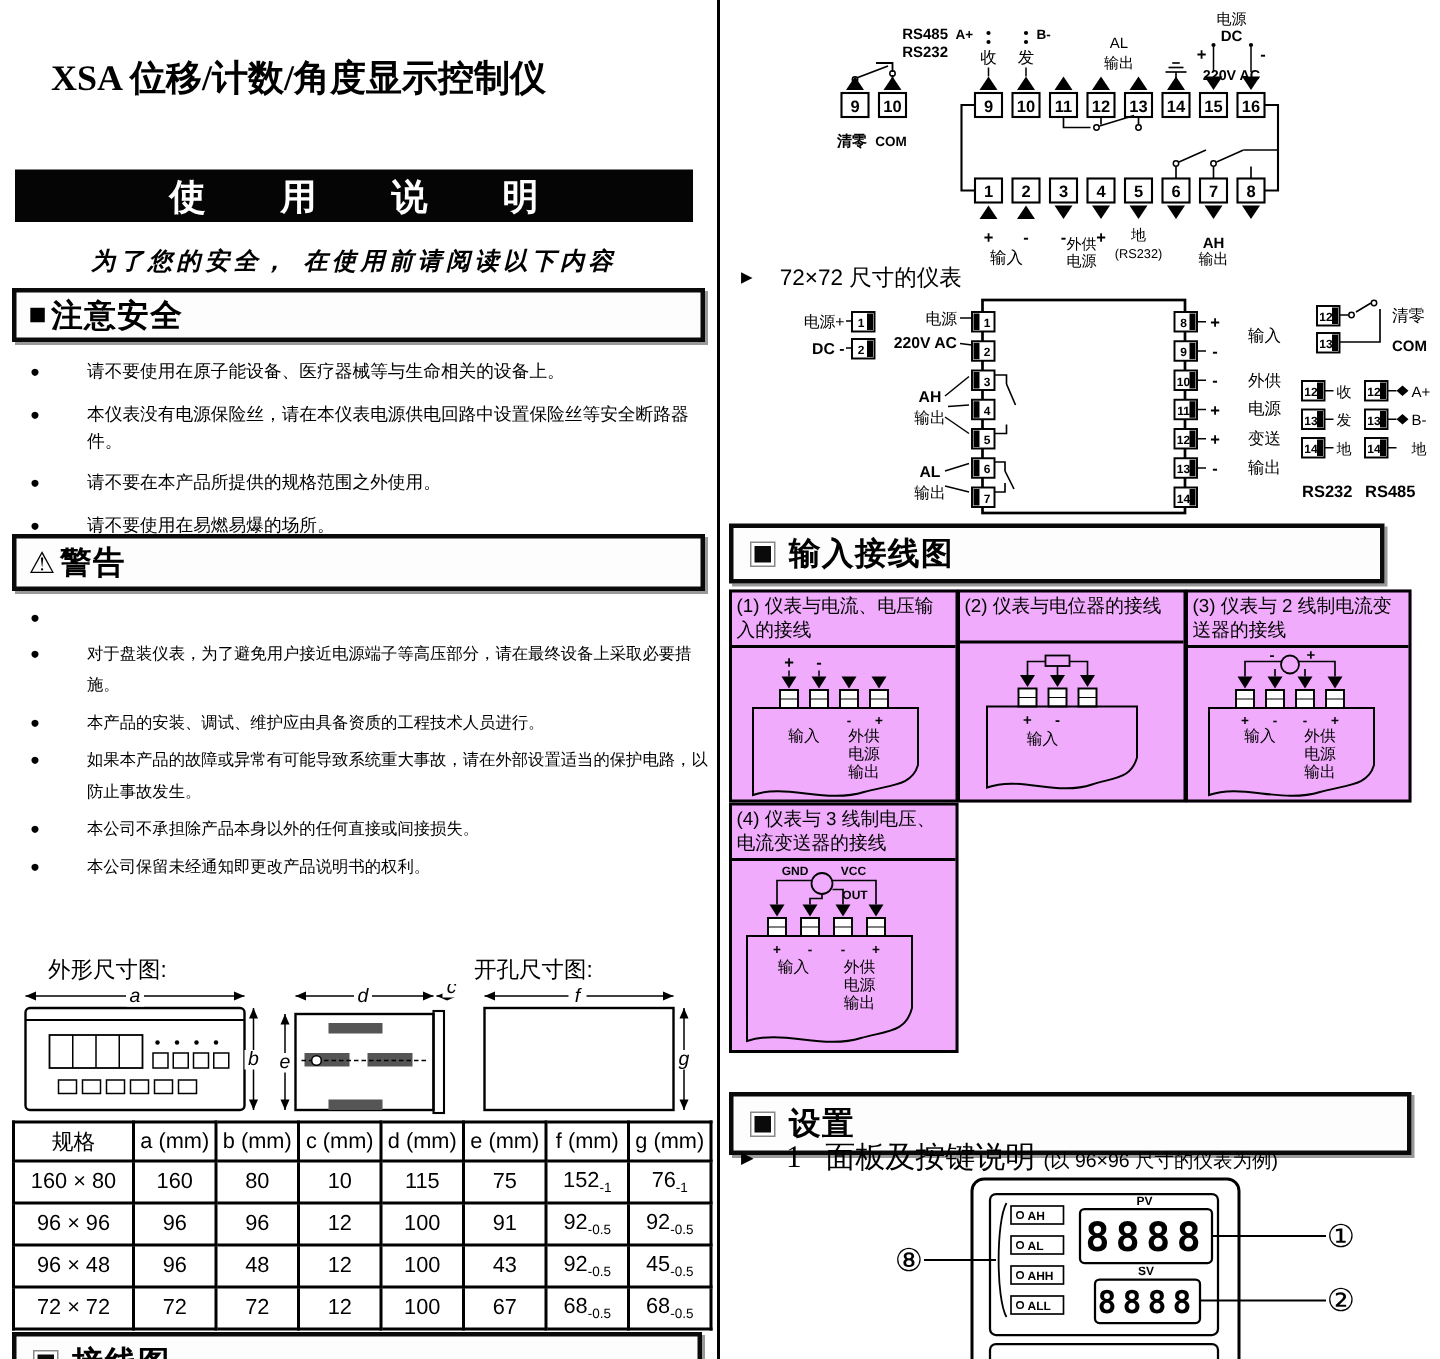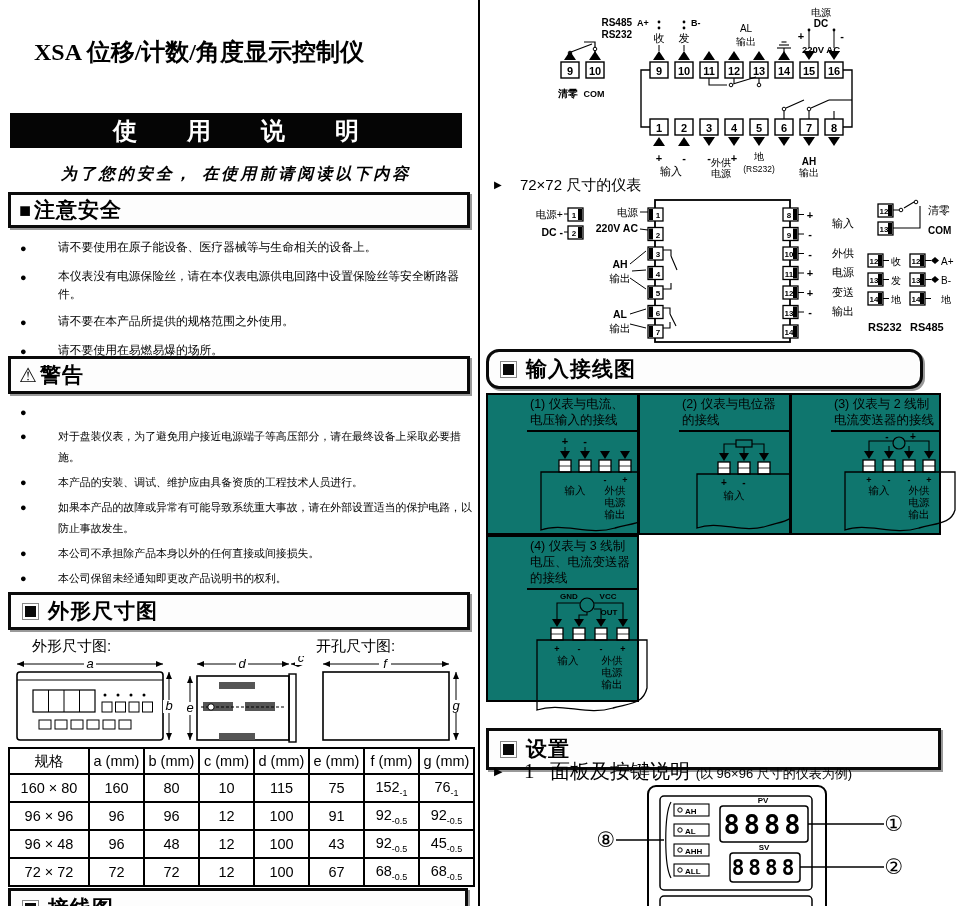--- a/index.html
+++ b/index.html
@@ -36,21 +36,21 @@
   .dimtable th,.dimtable td{border:2px solid #000;padding:0;font-weight:normal;}
   .dimtable th{height:24px;width:53px;}
   .dimtable th.spec{width:78px;}
   .dimtable td{height:26px;}
   .dimtable sub{font-size:9px;}
   
   .rcol{position:absolute;left:480px;top:0;width:480px;height:906px;}
   .bullet-line{position:absolute;font-size:15px;}
   .bullet-line .tri{font-size:10px;margin-right:14px;vertical-align:2px;}
   
-  .wcell{position:absolute;box-sizing:border-box;border:2px solid #000;background:#0f766e;padding-left:39px;}
+  .wcell{position:absolute;box-sizing:border-box;border:2px solid #000;background:#f0abfc;}
   .wtitle{font-size:12.5px;line-height:1.28;padding:1px 3px 2px 3px;border-bottom:2px solid #000;min-height:34px;box-sizing:border-box;}
   .sub-head{position:absolute;font-size:20px;}
   .sub-head .tri{font-size:11px;margin-right:16px;vertical-align:3px;}
   .sub-head .no{font-family:"Liberation Serif",serif;margin-right:10px;font-size:21px;}
   .sub-head .note{font-size:13px;}
   svg text{fill:#000;font-family:"Liberation Sans","DejaVu Sans",sans-serif;}
   svg .seg{font-family:"DejaVu Sans Mono","Liberation Mono",monospace;font-weight:bold;letter-spacing:4px;}
 </style>
 </head>
 <body>
@@ -118,24 +118,20 @@
       <div class="bi">
         <span class="b">●</span>
         <span class="t">本公司不承担除产品本身以外的任何直接或间接损失。</span>
       </div>
       <div class="bi">
         <span class="b">●</span>
         <span class="t">本公司保留未经通知即更改产品说明书的权利。</span>
       </div>
     </div>
 
-  <div class="sec" style="left:8px;top:592px;width:462px;height:38px;">
-    <span class="sq"></span>
-    <span>外形尺寸图</span>
-  </div>
   <div class="dimlab" style="left:32px;top:637px;">外形尺寸图:</div>
   <div class="dimlab" style="left:316px;top:637px;">开孔尺寸图:</div>
 
   <svg class="abs" style="left:5px;top:656px;" width="468" height="92" viewBox="0 0 468 92">
 
     <rect x="12" y="16" width="146" height="68" rx="3" fill="none" stroke="#000" stroke-width="1.6"></rect>
     <line x1="12" y1="24" x2="158" y2="24" stroke="#000" stroke-width="1.2"></line>
     <rect x="28" y="34" width="62" height="22" fill="none" stroke="#000" stroke-width="1.2"></rect>
     <line x1="43.5" y1="34" x2="43.5" y2="56" stroke="#000"></line>
       <line x1="59" y1="34" x2="59" y2="56" stroke="#000"></line>
@@ -552,21 +548,21 @@
           <rect x="430" y="96" width="15" height="13" fill="#fff" stroke="#000" stroke-width="1.3"></rect>
           <rect x="440" y="97" width="4" height="11" fill="#000"></rect>
           <text x="436" y="106" text-anchor="middle" font-size="8" font-weight="bold">14</text>
           <line x1="445" y1="102.5" x2="451" y2="102.5" stroke="#000"></line>
           <text x="461" y="106.5" font-size="10">地</text>
         </g>
       <text x="388" y="135" font-size="11" font-weight="bold">RS232</text>
       <text x="430" y="135" font-size="11" font-weight="bold">RS485</text>
     </svg>
 
-    <div class="sec" style="left:6px;top:349px;width:437px;height:40px;border-radius:13px;">
+    <div class="sec" style="left:6px;top:349px;width:437px;height:40px;">
       <span class="sq"></span>
       <span>输入接线图</span>
     </div>
 
     <div class="wcell" style="left:6px;top:393px;width:153px;height:142px;">
       <div class="wtitle">(1) 仪表与电流、电压输入的接线</div>
       <svg width="149" height="103" viewBox="0 0 149 103">
         <text x="38" y="13" text-anchor="middle" font-size="11" font-weight="bold">+</text>
         <text x="58" y="13" text-anchor="middle" font-size="11" font-weight="bold">-</text>
         <line x1="38" y1="15" x2="38" y2="19" stroke="#000"></line>

